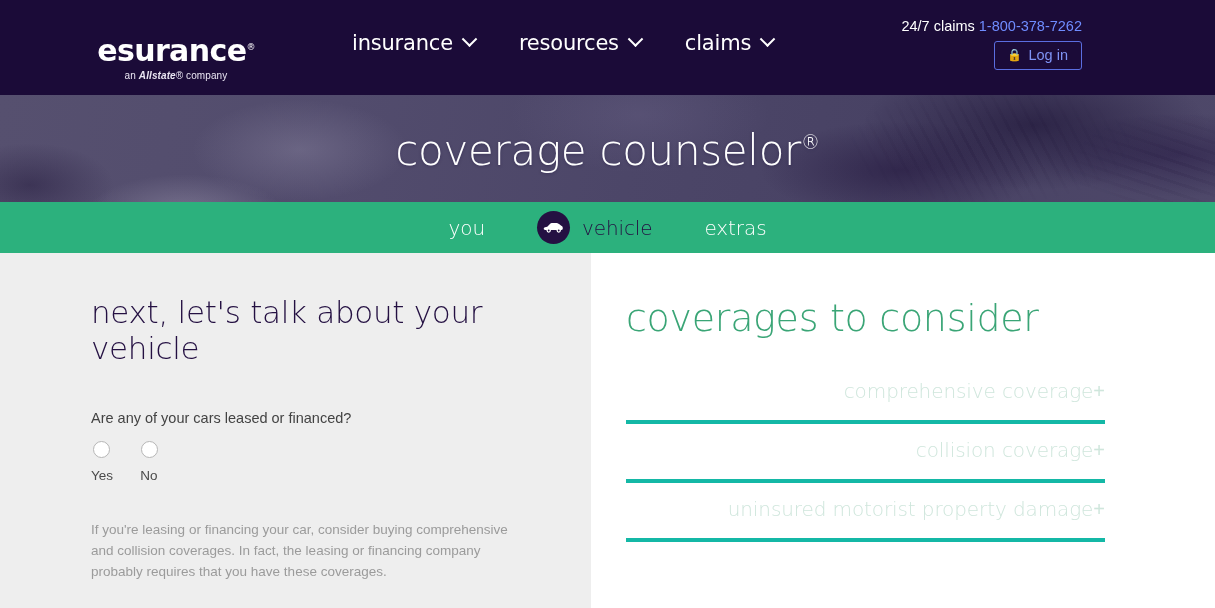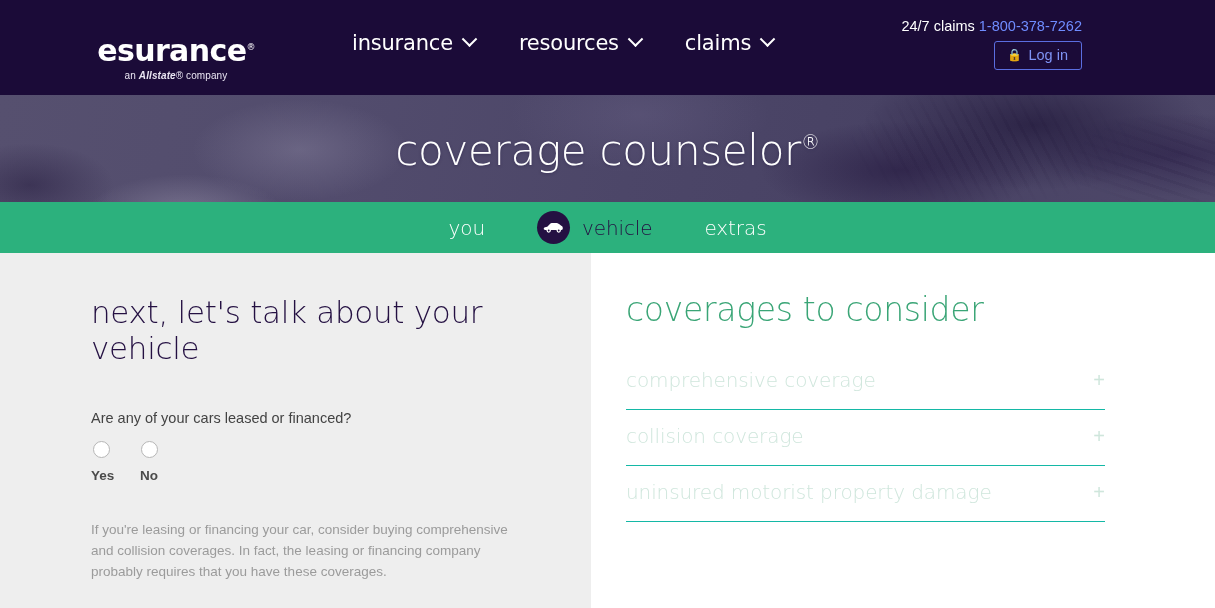--- a/index.html
+++ b/index.html
@@ -232,48 +232,48 @@
     border-radius: 50%;
     border: 1px solid #b6b6b6;
     background: #ffffff;
     margin: 0 auto;
   }
   .radio-label {
     margin-top: 10px;
     font-size: 13.5px;
     color: #4a4a4a;
     white-space: nowrap;
-    font-weight: bold;
   }
   .helper {
     margin-top: 36px;
     color: #9b9b9b;
     font-size: 13.5px;
     line-height: 21px;
     max-width: 440px;
   }
 
   .right-pane {
     flex: 1;
     background: #ffffff;
     padding: 37px 110px 0 35px;
   }
   .right-title {
     color: #3aa576;
-    font-size: 33px;
+    font-size: 38px;
     font-family: "DejaVu Sans", sans-serif;
     font-weight: 300;
     letter-spacing: -0.3px;
+    margin-top: 6px;
   }
   .cov-list { margin-top: 25px; }
   .cov-item {
     display: flex;
     align-items: center;
-    justify-content: space-between;
-    border-bottom: 1px solid #14b8a6;
+    justify-content: flex-end;
+    border-bottom: 4px solid #14b8a6;
     padding: 14px 0 17px;
     cursor: pointer;
   }
   .cov-item:first-child { border-top: none; }
   .cov-name {
     color: #cfe6dc;
     font-size: 20px;
     font-family: "DejaVu Sans", sans-serif;
     font-weight: 300;
     letter-spacing: -0.1px;

